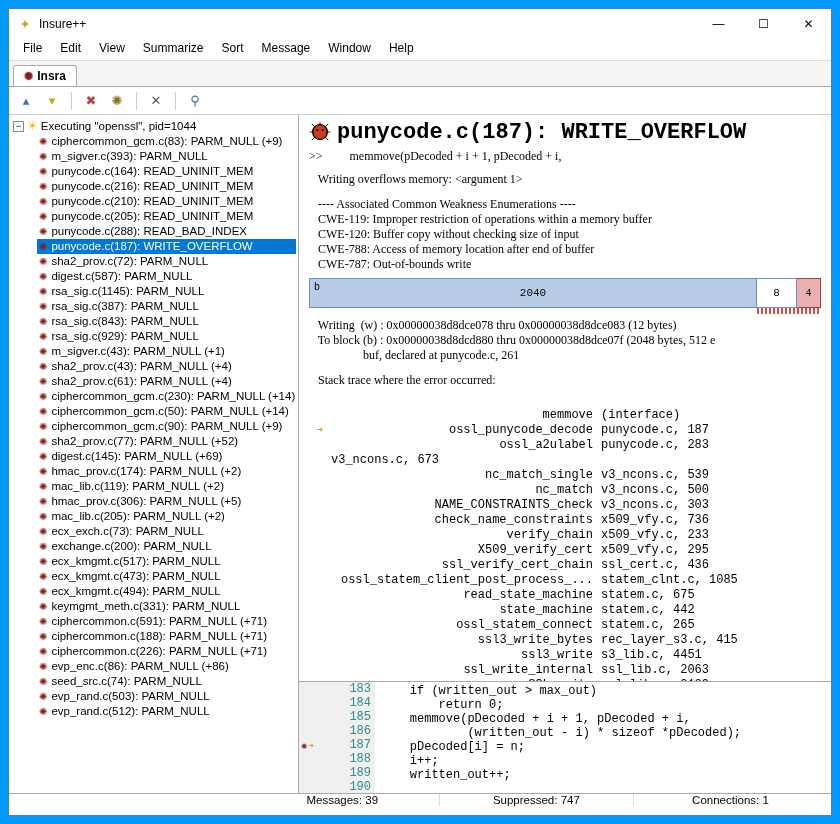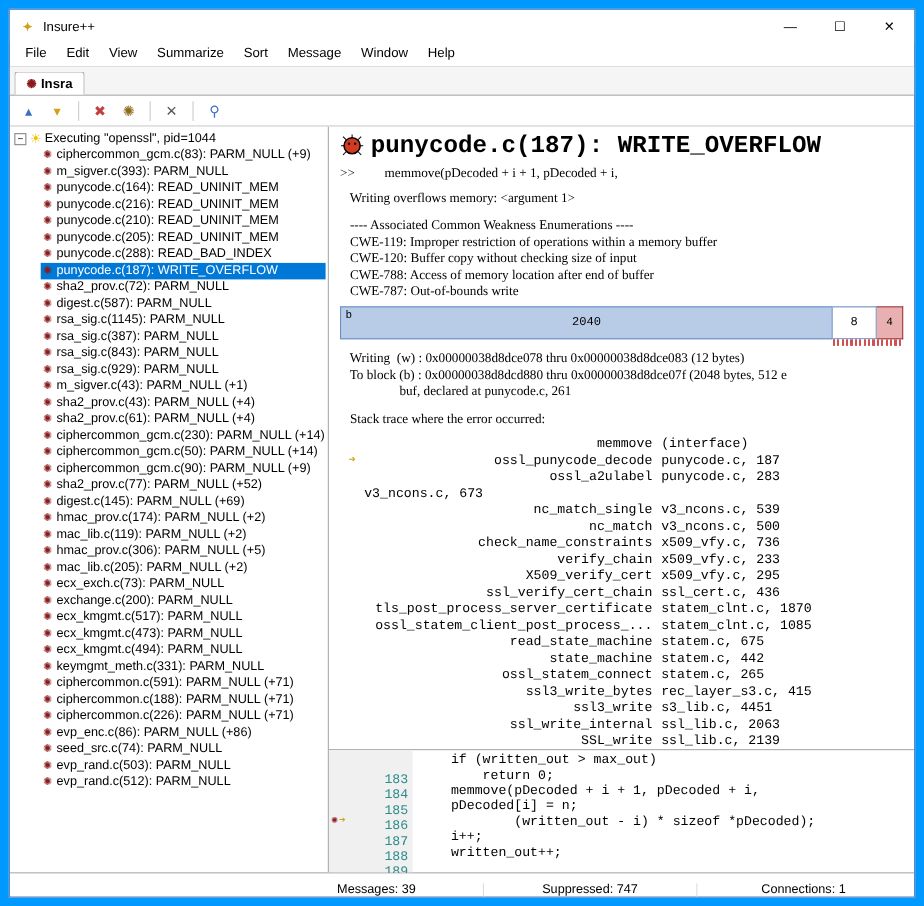--- a/index.html
+++ b/index.html
@@ -30,32 +30,32 @@
   .right{flex:1;display:flex;flex-direction:column;overflow:hidden}
   .detail{flex:1;overflow:auto;padding:6px 10px;font-family:"Courier New",monospace;font-size:12px;line-height:15px}
   .detail h1{font-size:22px;font-weight:bold;font-family:"Courier New",monospace;margin-bottom:6px;display:flex;align-items:center;gap:6px}
   .detail pre{font-family:Liberation Serif, serif;white-space:pre}
   .membar{margin:6px 0 10px;display:flex;height:30px;align-items:stretch}
   .membar .b1{position:relative;flex:1;border:1px solid #6a8fc7;background:#b8cce8;display:flex;align-items:center;justify-content:center;font-size:11px}
   .membar .b1 .lb{position:absolute;left:4px;top:1px;font-size:10px}
   .membar .b2{width:40px;border:1px solid #6a8fc7;background:#fff;border-left:none;display:flex;align-items:center;justify-content:center;font-size:11px;position:relative}
   .membar .b3{width:24px;border:1px solid #a04040;background:#e8b0b0;border-left:none;display:flex;align-items:center;justify-content:center;font-size:10px;position:relative}
   .membar .ov{position:absolute;bottom:-7px;left:0;right:-24px;height:6px;background:repeating-linear-gradient(90deg,#d05050 0 2px,#fff 2px 4px)}
-  .stk{margin-top:8px}
+  .stk{margin-top:20px}
   .stk .row{display:flex}
   .stk .arr{width:22px;text-align:center;color:#d4a017;font-size:11px}
   .stk .fn{width:270px;text-align:right;padding-right:8px}
   .stk .loc{}
   .code{height:112px;border-top:1px solid #aaa;overflow:auto;font-family:"Courier New",monospace;font-size:12px;line-height:14px;display:flex}
-  .code .gut{width:76px;background:#f0f0f0;text-align:right;color:#2e8b8b;padding:20px 4px;flex-shrink:0;position:relative}
+  .code .gut{width:76px;background:#f0f0f0;text-align:right;color:#2e8b8b;padding:0 4px;flex-shrink:0;position:relative}
   .code .gut .mk{position:absolute;left:2px;display:flex;gap:1px}
   .code .gut .mk .bug{color:#8b1a1a;font-size:10px}
   .code .gut .mk .ar{color:#d4a017;font-size:10px}
   .code .src{padding:2px 6px;white-space:pre}
-  .status{height:22px;border-top:1px solid #aaa;display:flex;align-items:flex-end;font-size:11.5px;padding:0 4px}
+  .status{height:22px;border-top:1px solid #aaa;display:flex;align-items:flex-start;font-size:11.5px;padding:0 4px}
   .status .cell{flex:1;text-align:center;border-right:1px solid #ddd}
   .status .cell:first-child{flex:1.2}
   .status .cell:last-child{border:none}
   svg.bugsvg{width:22px;height:22px}
 </style>
 </head>
 <body>
 
 <div class="window">
   <div class="titlebar">
@@ -335,42 +335,42 @@
               <span class="fn">nc_match_single</span>
               <span class="loc">v3_ncons.c, 539</span>
             </div>
             <div class="row">
               <span class="arr"></span>
               <span class="fn">nc_match</span>
               <span class="loc">v3_ncons.c, 500</span>
             </div>
             <div class="row">
               <span class="arr"></span>
+              <span class="fn">NAME_CONSTRAINTS_check</span>
+              <span class="loc">v3_ncons.c, 303</span>
+            </div>
+            <div class="row">
+              <span class="arr"></span>
               <span class="fn">check_name_constraints</span>
               <span class="loc">x509_vfy.c, 736</span>
             </div>
             <div class="row">
               <span class="arr"></span>
               <span class="fn">verify_chain</span>
               <span class="loc">x509_vfy.c, 233</span>
             </div>
             <div class="row">
               <span class="arr"></span>
               <span class="fn">X509_verify_cert</span>
               <span class="loc">x509_vfy.c, 295</span>
             </div>
             <div class="row">
               <span class="arr"></span>
               <span class="fn">ssl_verify_cert_chain</span>
               <span class="loc">ssl_cert.c, 436</span>
-            </div>
-            <div class="row">
-              <span class="arr"></span>
-              <span class="fn">tls_post_process_server_certificate</span>
-              <span class="loc">statem_clnt.c, 1870</span>
             </div>
             <div class="row">
               <span class="arr"></span>
               <span class="fn">ossl_statem_client_post_process_...</span>
               <span class="loc">statem_clnt.c, 1085</span>
             </div>
             <div class="row">
               <span class="arr"></span>
               <span class="fn">read_state_machine</span>
               <span class="loc">statem.c, 675</span>
@@ -416,21 +416,21 @@
             <div>186</div>
             <span class="mk" style="top: 58px;">
               <span class="bug">✺</span>
               <span class="ar">➔</span>
             </span>
             <div>187</div>
             <div>188</div>
             <div>189</div>
             <div>190</div>
           </div>
-        <div class="src" id="src"><div>    if (written_out &gt; max_out)</div><div>        return 0;</div><div></div><div>    memmove(pDecoded + i + 1, pDecoded + i,</div><div>    pDecoded[i] = n;</div><div>            (written_out - i) * sizeof *pDecoded);</div><div>    i++;</div><div>    written_out++;</div></div>
+        <div class="src" id="src"><div>    if (written_out &gt; max_out)</div><div>        return 0;</div><div></div><div>    memmove(pDecoded + i + 1, pDecoded + i,</div><div>            (written_out - i) * sizeof *pDecoded);</div><div>    pDecoded[i] = n;</div><div>    i++;</div><div>    written_out++;</div></div>
       </div>
     </div>
   </div>
 
   <div class="status">
     <div class="cell"></div>
     <div class="cell">Messages: 39</div>
     <div class="cell">Suppressed: 747</div>
     <div class="cell">Connections: 1</div>
   </div>

